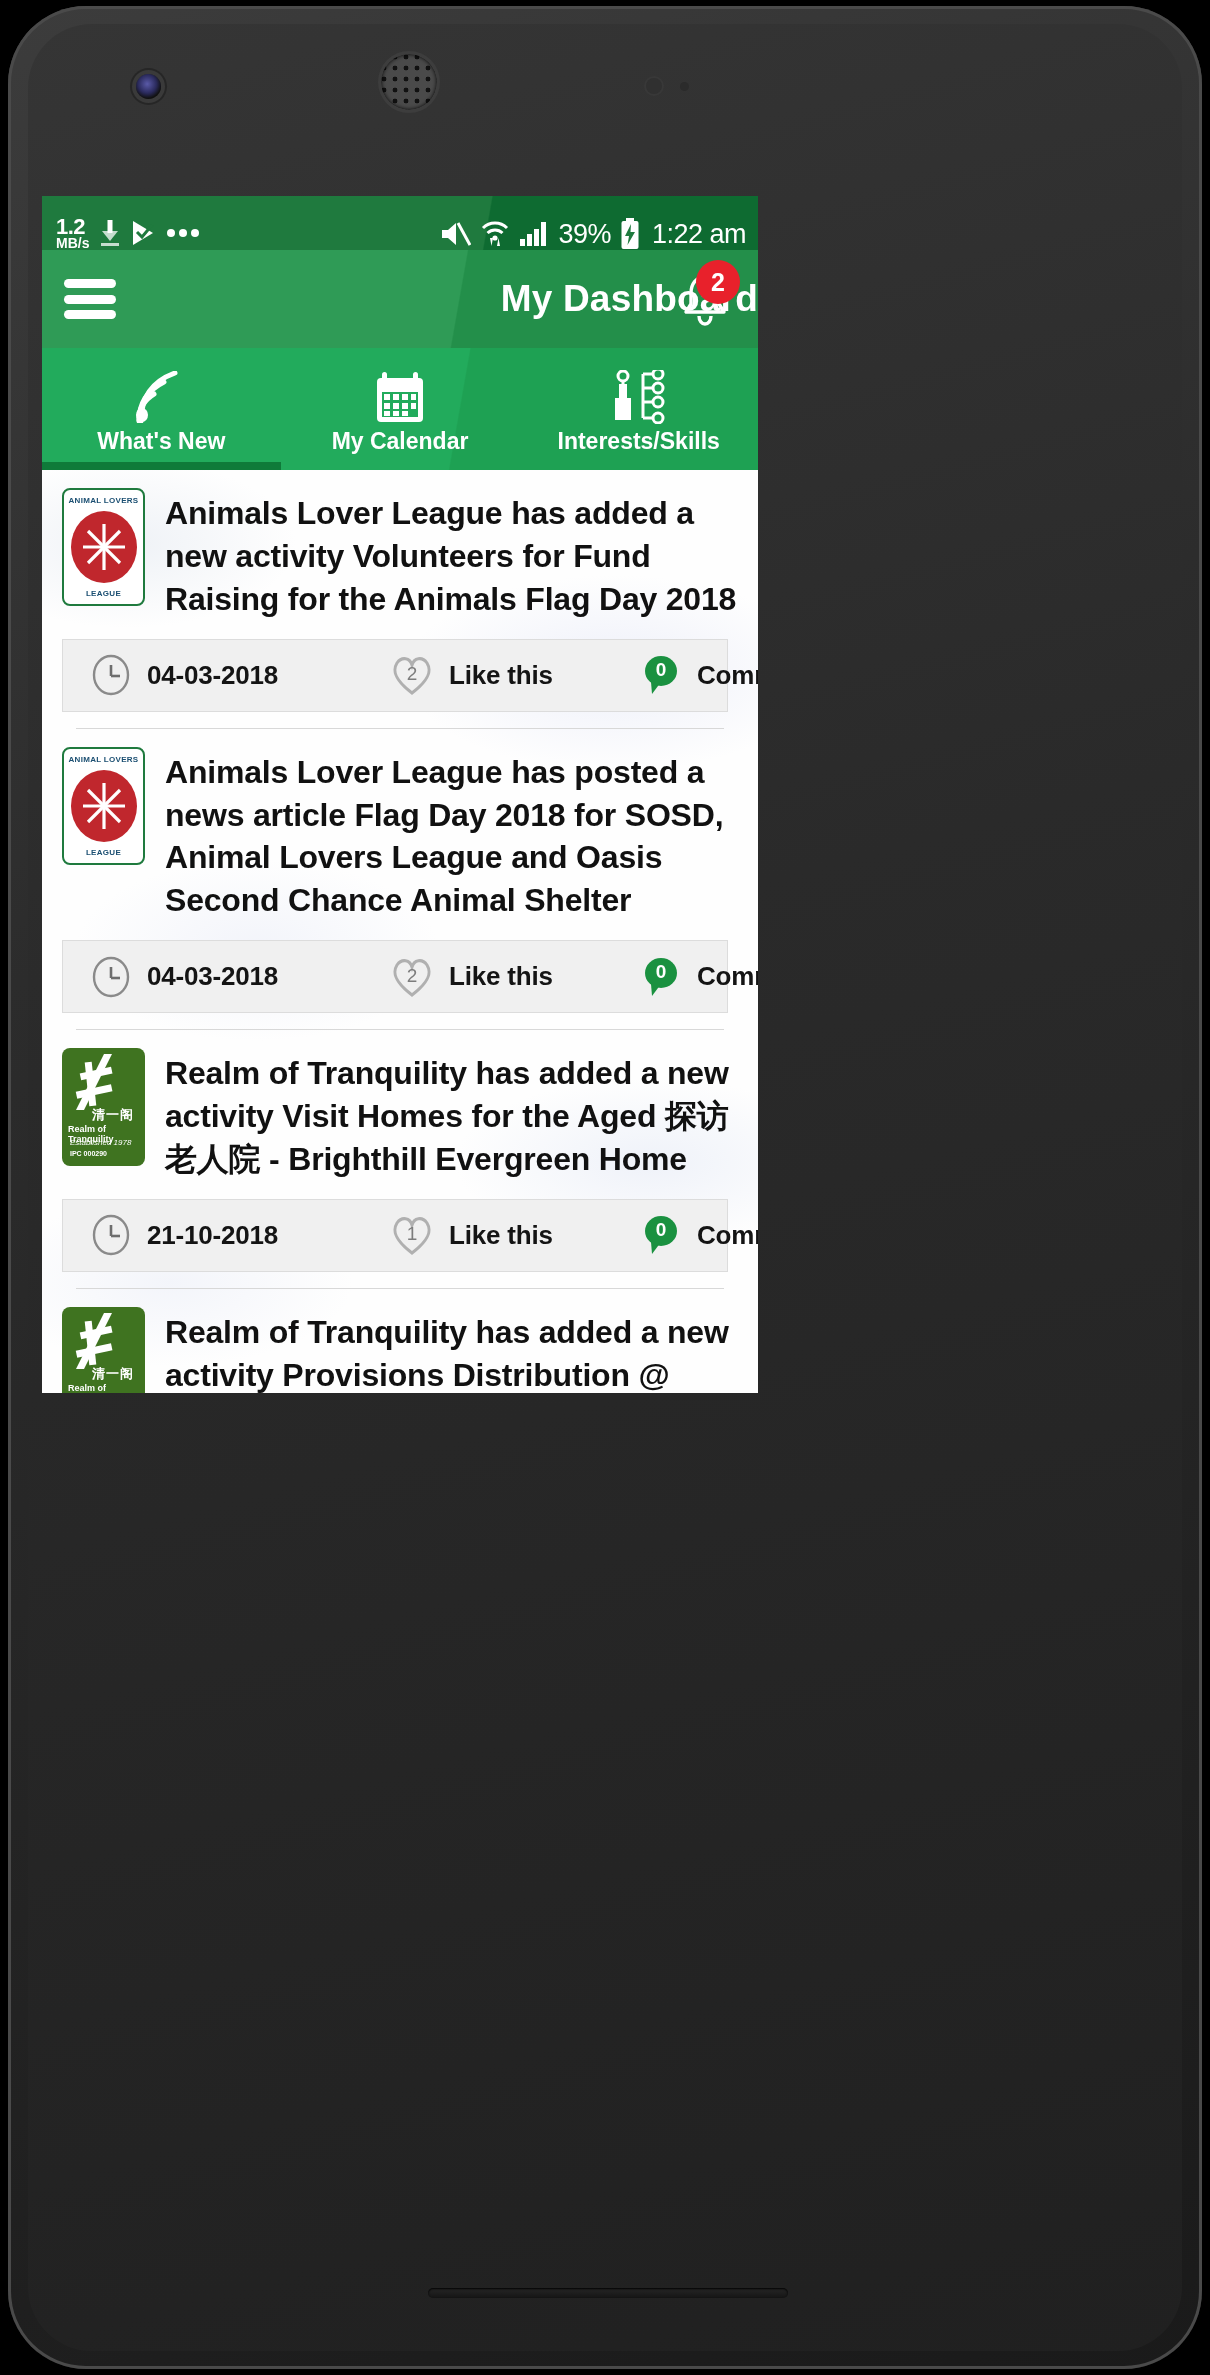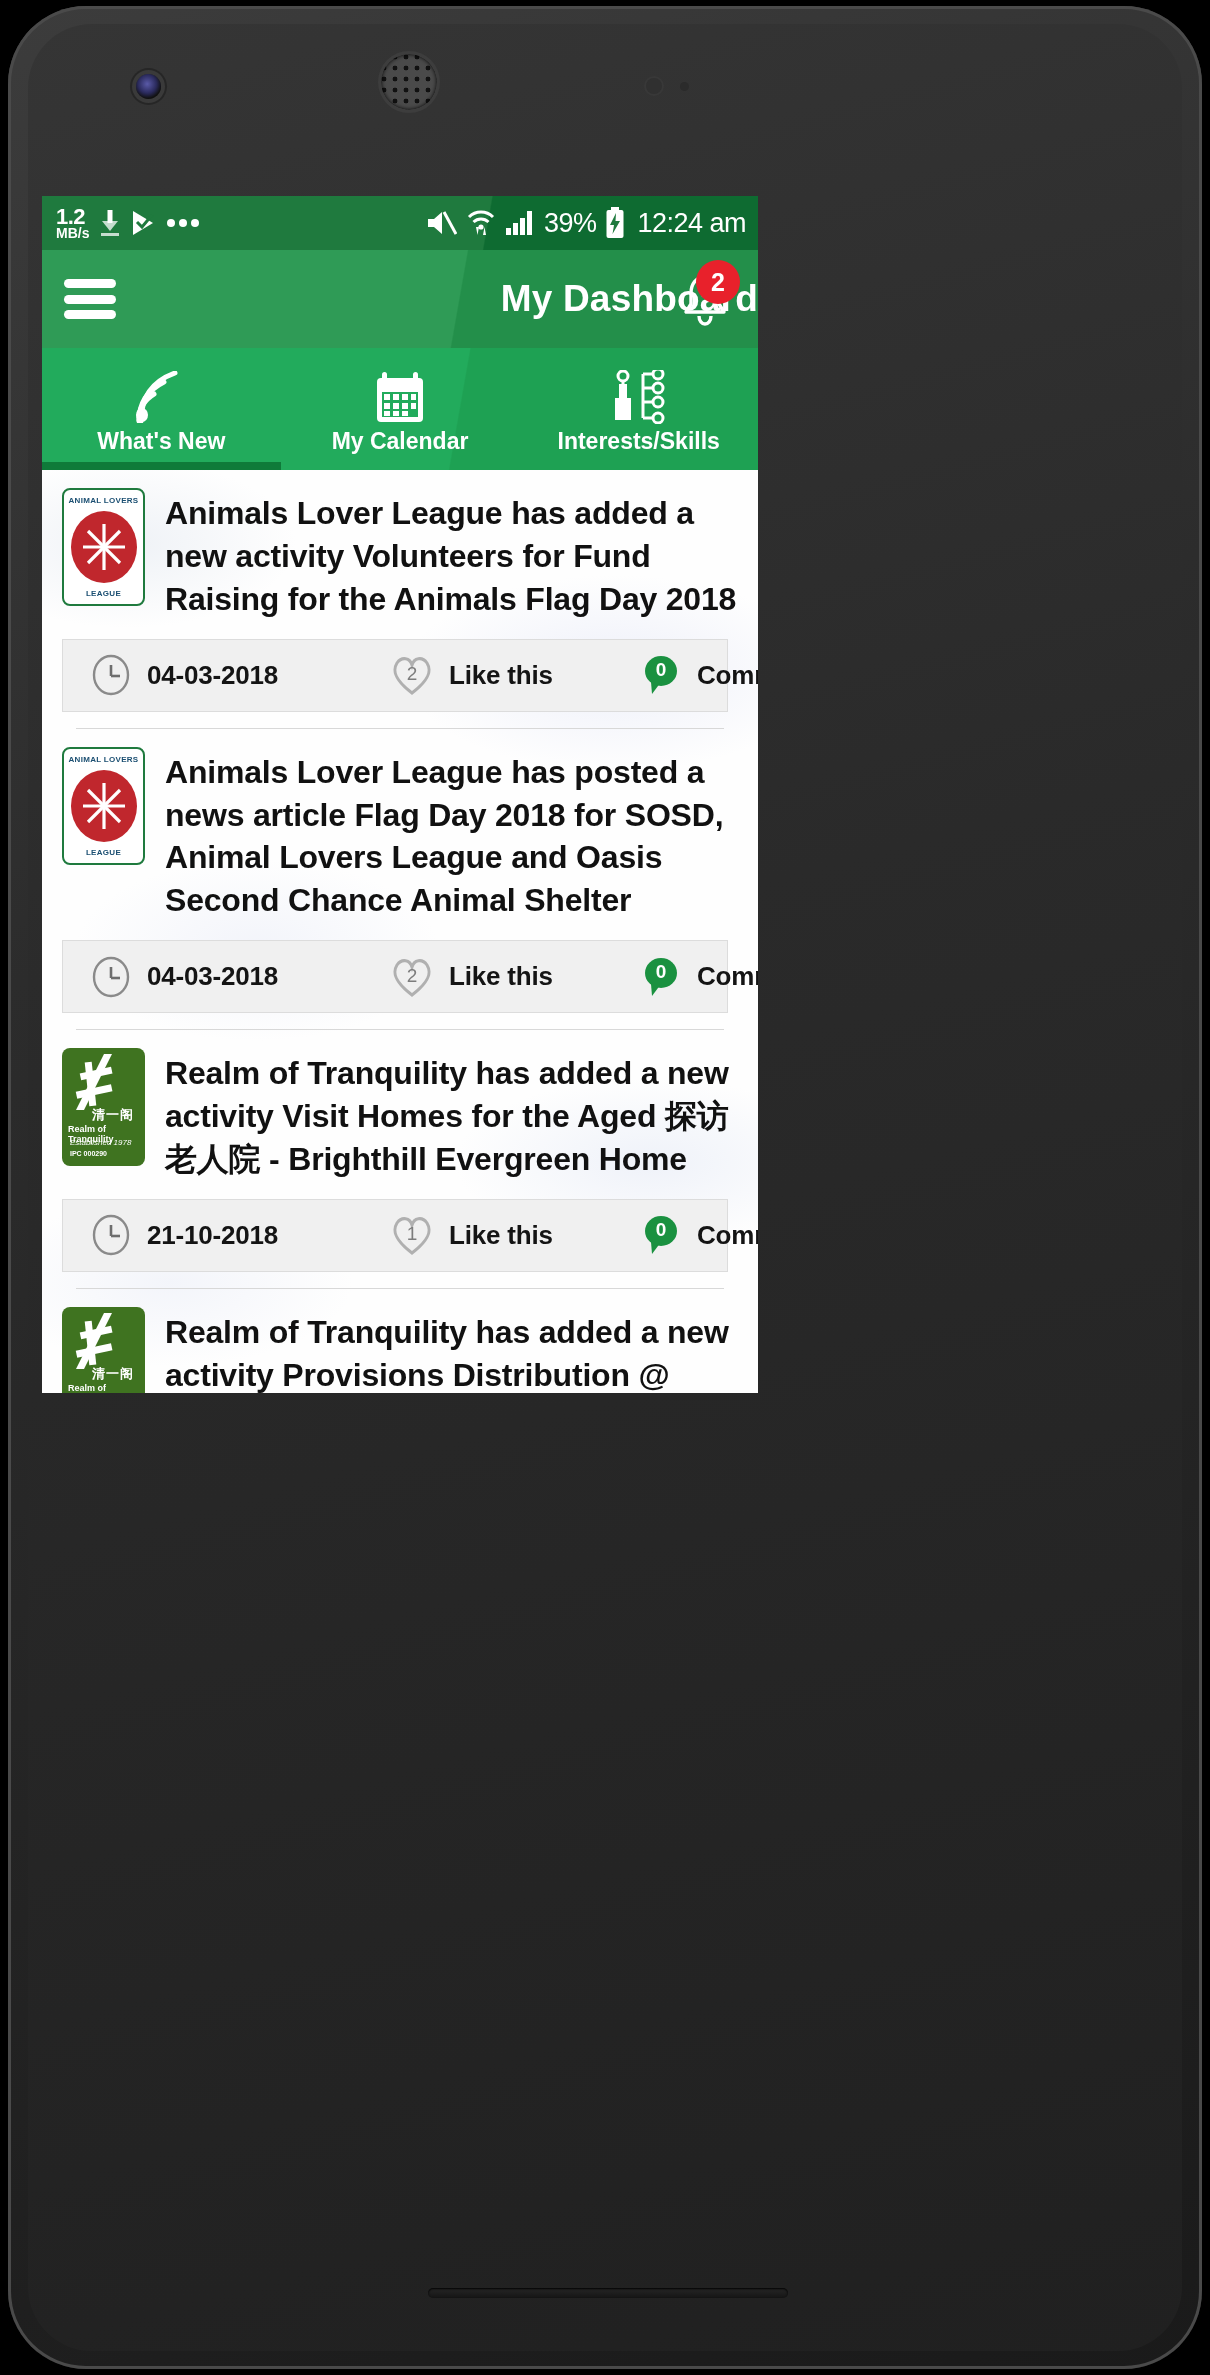--- a/index.html
+++ b/index.html
@@ -66,21 +66,21 @@
     width: 716px; height: 1197px;
     background: #ffffff;
     overflow: hidden;
   }
 
   
   #status-bar {
     position: relative;
     height: 54px;
     background: linear-gradient(100deg,#1f7a3e 0%, #1f7a3e 62%, #0e6b31 62.2%, #0e6b31 100%);
-    display: flex; align-items: center;
+    display: flex; align-items: flex-end;
     padding: 0 12px 0 14px;
     color: #fff;
   }
   .sb-left { display: flex; align-items: center; gap: 9px; flex: 1; }
   #net-speed { line-height: 1; text-align: left; }
   #net-speed .spd { font-size: 22px; font-weight: bold; display:block; letter-spacing:-.5px;}
   #net-speed .unit { font-size: 14px; font-weight: bold; display:block; margin-top:-2px;}
   .sb-right { display: flex; align-items: center; gap: 9px; }
   #battery-pct { font-size: 27px; letter-spacing: -0.5px; }
   #status-time { font-size: 27px; letter-spacing: -0.5px; margin-left: 3px;}
@@ -266,21 +266,21 @@
         <rect x="8" y="13" width="5" height="12" fill="#fff"></rect>
         <rect x="15" y="8" width="5" height="17" fill="#fff"></rect>
         <polygon points="22,1 27,1 27,25 22,25" fill="#fff"></polygon>
       </svg>
       <span id="battery-pct">39%</span>
       <svg width="20" height="32" viewBox="0 0 20 32">
         <rect x="6" y="0" width="8" height="3" fill="#fff"></rect>
         <rect x="1.5" y="3" width="17" height="28" rx="2" fill="#fff"></rect>
         <polygon points="11,6 5,18 9,18 7.5,27 15,14 10.5,14" fill="#1f7a3e"></polygon>
       </svg>
-      <span id="status-time">12:24 am</span>
+      <span id="status-time">1:22 am</span>
     </div>
   </div>
 
   <div id="app-bar">
     <div id="hamburger-menu-button">
       <span></span>
         <span></span>
         <span></span>
     </div>
     <div id="app-title">My Dashboard</div>

